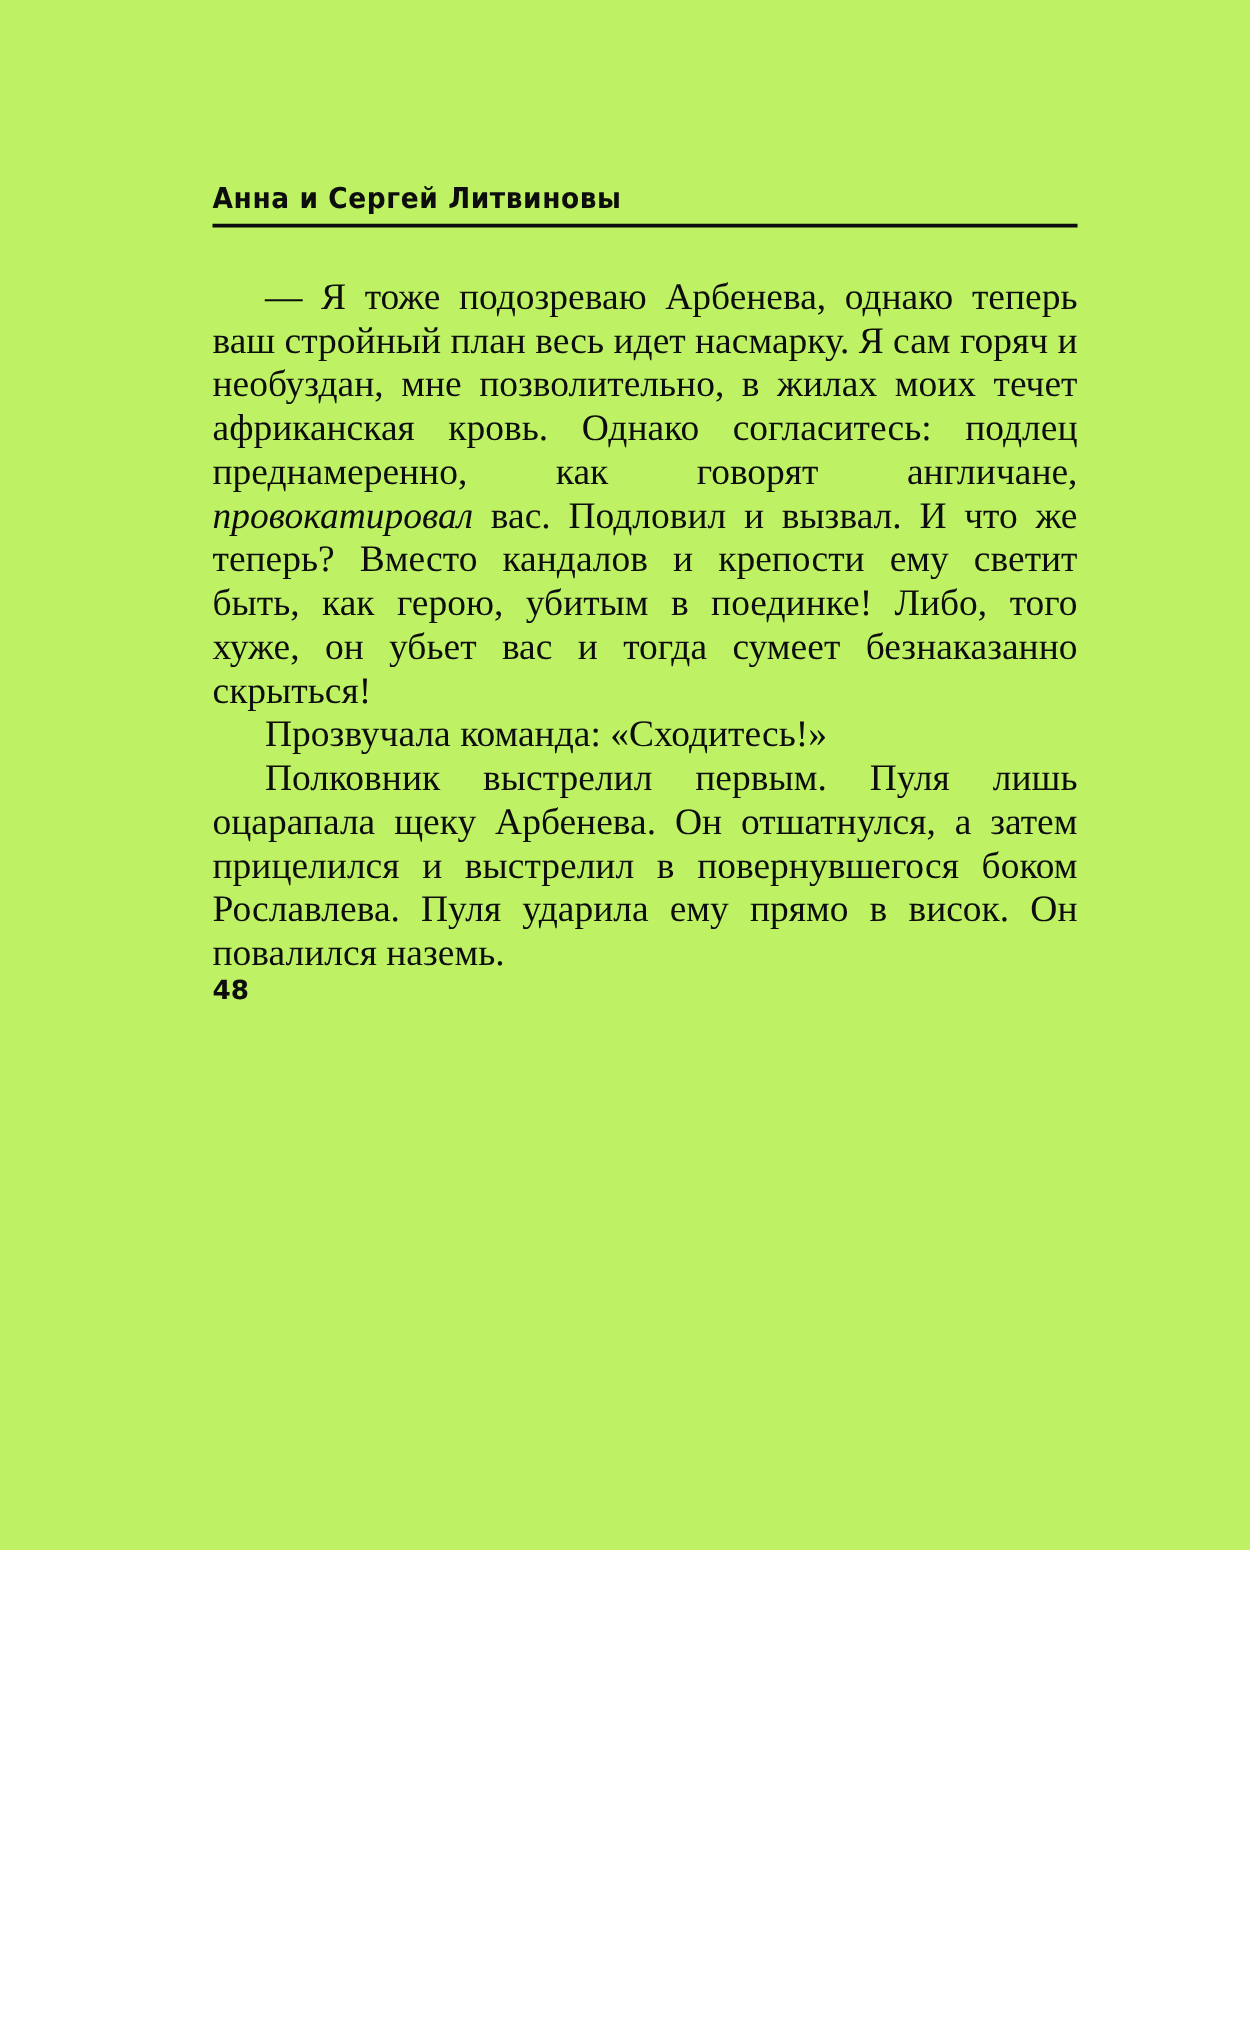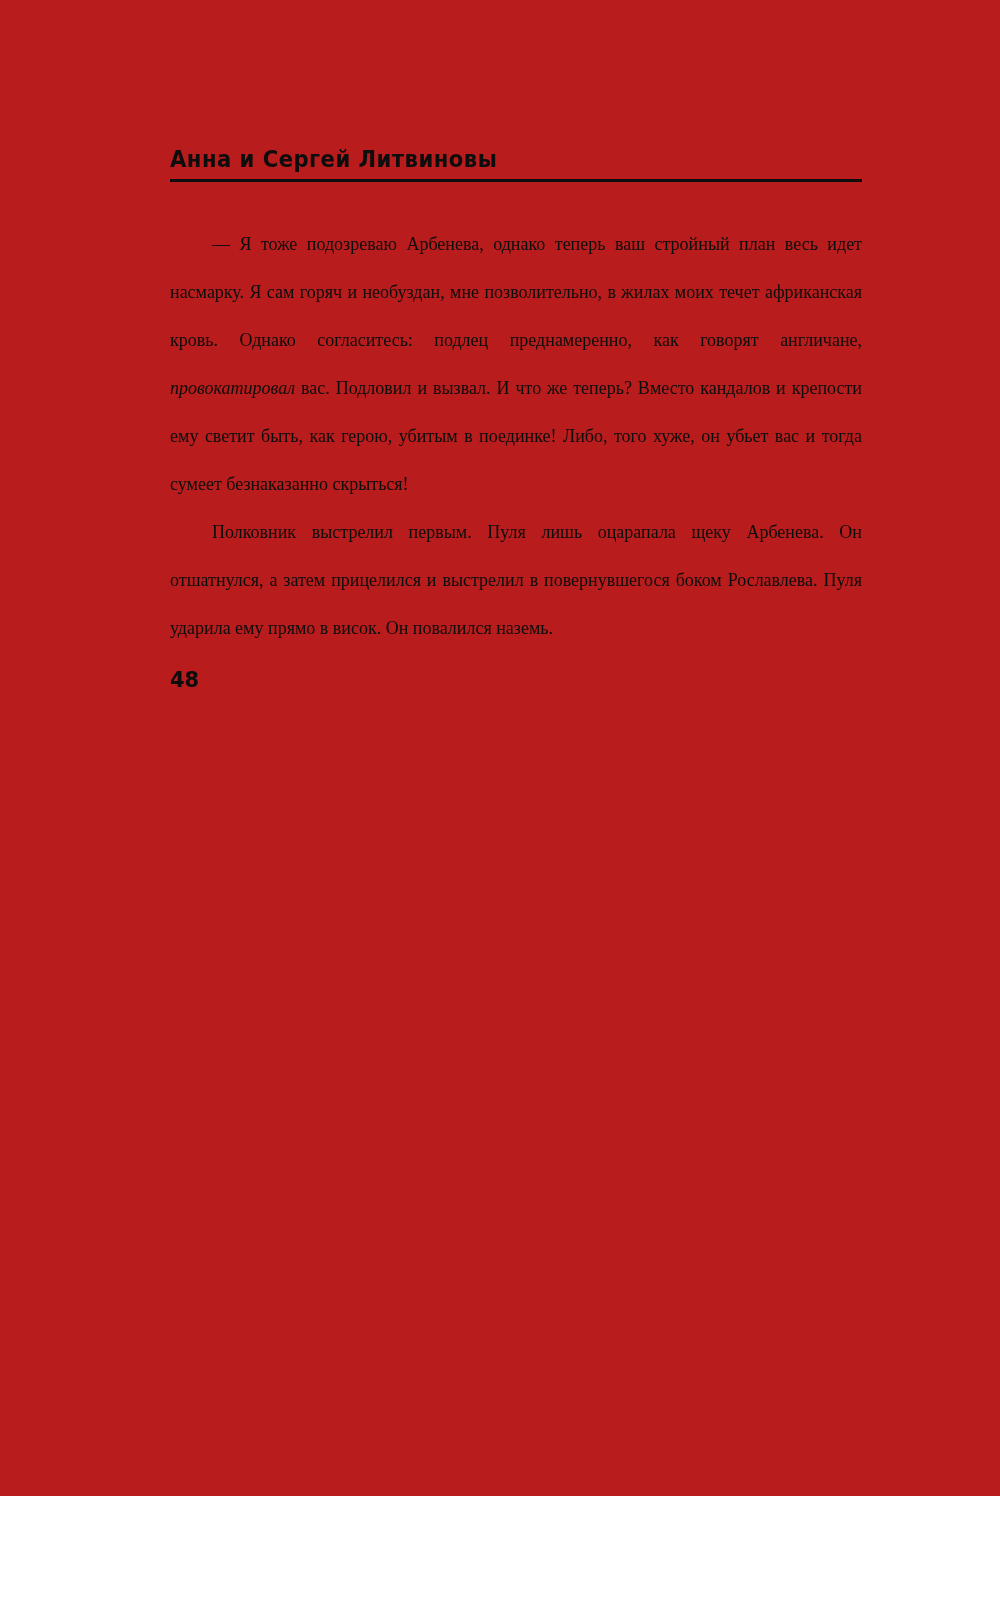--- a/index.html
+++ b/index.html
@@ -11,23 +11,23 @@
     width: 1000px;
     height: 1616px;
     font-family: "Liberation Serif", serif;
     color: #0d0d0d;
     position: relative;
     overflow: hidden;
   }
   .page {
     box-sizing: border-box;
     width: 1000px;
-    height: 1496px;
+    height: 1240px;
     padding: 146px 138px 0 170px;
-    background: #b91c1c;
+    background: #bef264;
   }
   .running-head {
     margin-bottom: 38px;
   }
   .author {
     font-family: "DejaVu Sans", sans-serif;
     font-weight: bold;
     font-size: 23px;
     letter-spacing: 0.5px;
     color: #0d0d0d;
@@ -35,49 +35,50 @@
     transform-origin: left center;
     margin-bottom: 7px;
   }
   .rule {
     height: 3px;
     background: #0d0d0d;
     width: 100%;
   }
   .body-text p.para {
     margin: 0;
-    font-size: 18px;
-    line-height: 48px;
+    font-size: 30px;
+    line-height: 35px;
     text-align: justify;
     text-indent: 42px;
     color: #0d0d0d;
   }
   .body-text .italic {
     font-style: italic;
   }
   .page-number {
     font-family: "DejaVu Sans", sans-serif;
     font-weight: bold;
     font-size: 21px;
     color: #0d0d0d;
-    margin-top: 16px;
+    margin-top: 0;
   }
 </style>
 </head>
 <body>
 
 <div class="page">
 
   <header class="running-head">
     <div class="author">Анна и Сергей Литвиновы</div>
     <div class="rule"></div>
   </header>
 
   <main class="body-text">
       <p class="para"><span>— Я тоже подозреваю Арбенева, однако теперь ваш стройный план весь идет насмарку. Я сам горяч и необуздан, мне позволительно, в жилах моих течет африканская кровь. Однако согласитесь: подлец преднамеренно, как говорят англичане, </span><span class="italic">провокатировал</span><span> вас. Подловил и вызвал. И что же теперь? Вместо кандалов и крепости ему светит быть, как герою, убитым в поединке! Либо, того хуже, он убьет вас и тогда сумеет безнаказанно скрыться!</span></p>
+      <p class="para"><span>Прозвучала команда: «Сходитесь!»</span></p>
       <p class="para"><span>Полковник выстрелил первым. Пуля лишь оцарапала щеку Арбенева. Он отшатнулся, а затем прицелился и выстрелил в повернувшегося боком Рославлева. Пуля ударила ему прямо в висок. Он повалился наземь.</span></p>
     </main>
 
   <footer>
     <div class="page-number">48</div>
   </footer>
 
 </div>
 
 </body></html>

